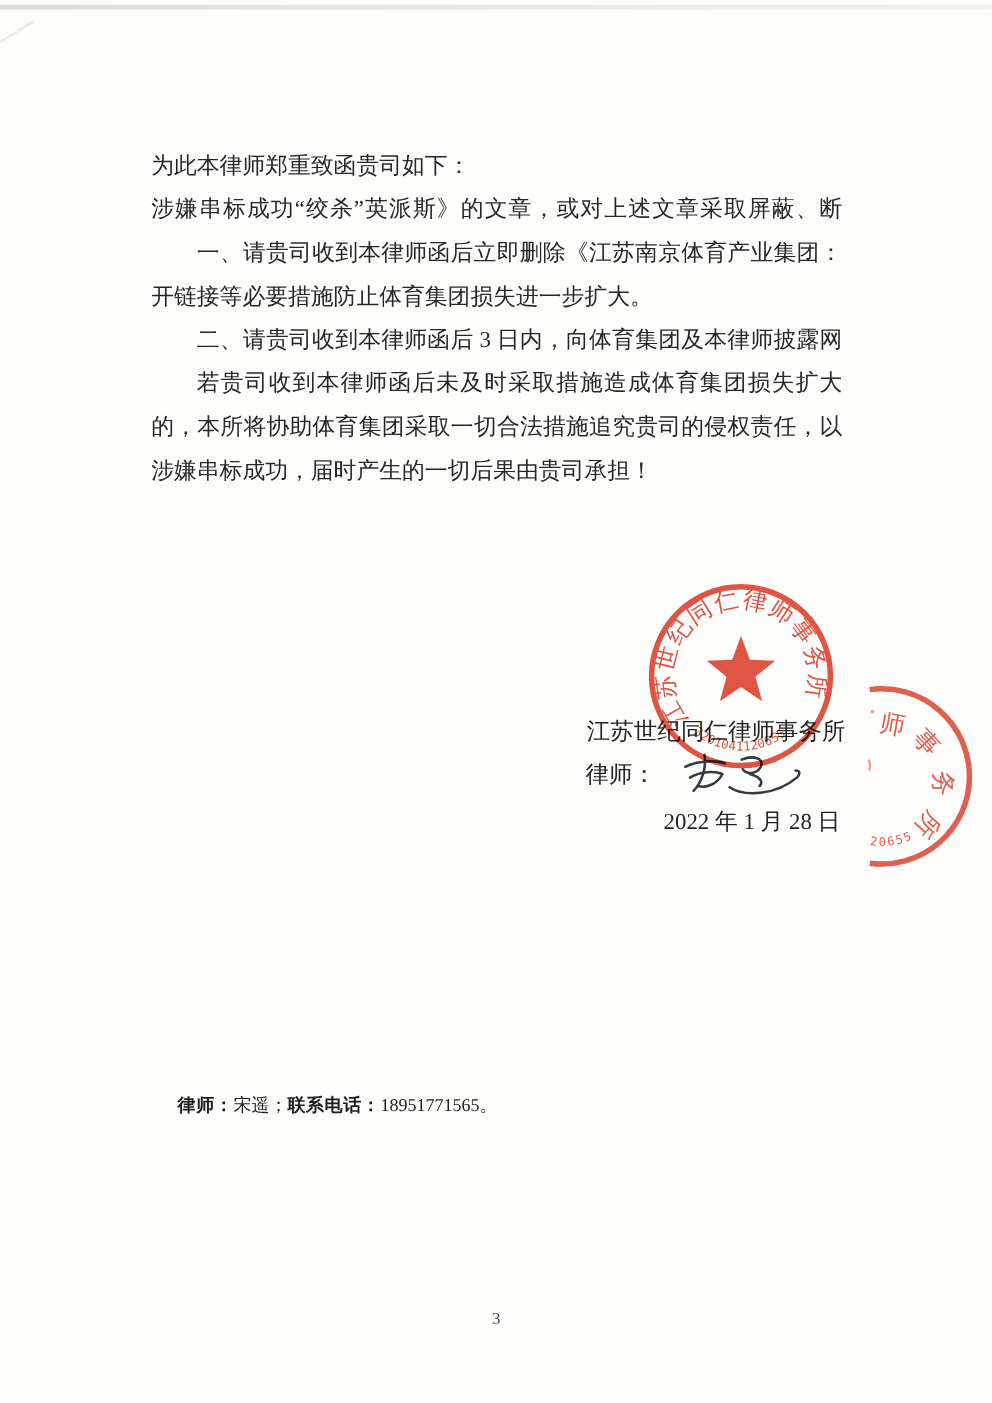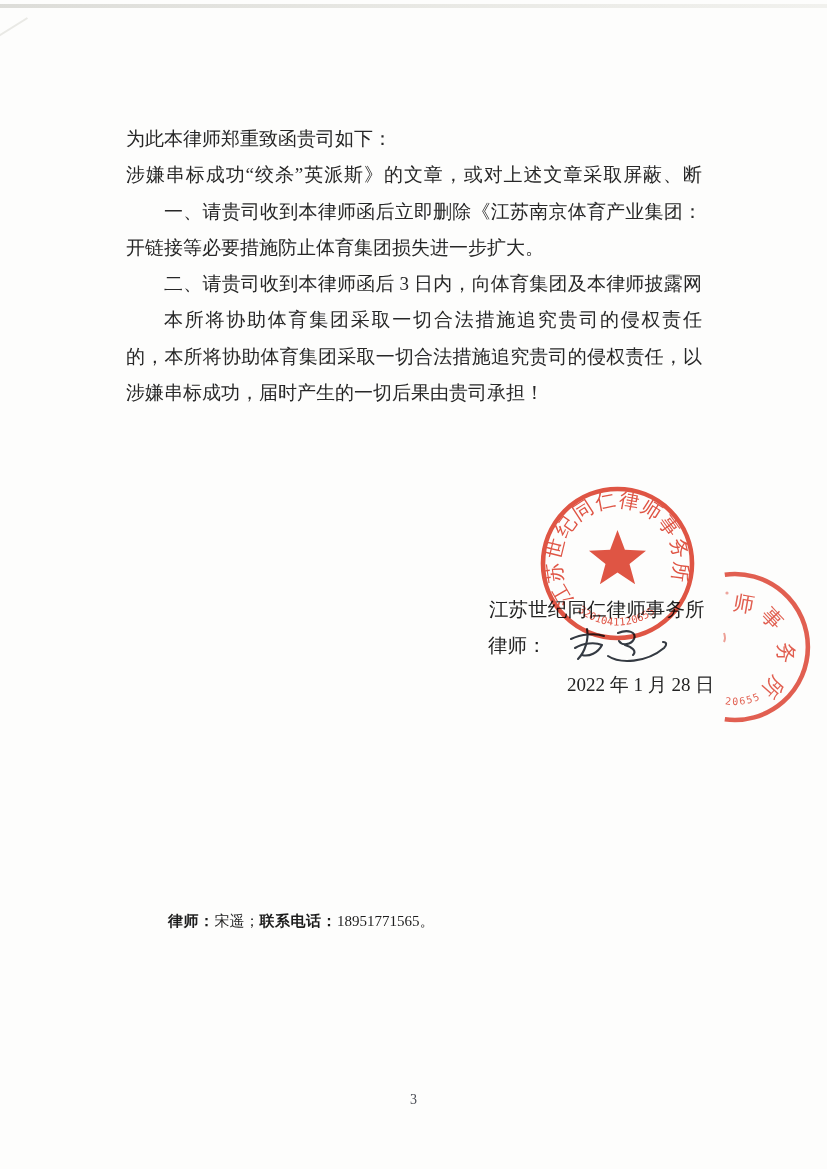--- a/index.html
+++ b/index.html
@@ -39,30 +39,30 @@
   .sig-firm {
     position: absolute; left: 489px; top: 596px;
     font-size: 19.5px; letter-spacing: 0.1px; color: #232323; white-space: nowrap;
   }
   .sig-lawyer {
     position: absolute; left: 488px; top: 632px;
     font-size: 19.5px; color: #232323; white-space: nowrap;
   }
   .sig-lawyer .handsig { position: absolute; left: 78px; top: -8px; }
   .sig-date {
-    position: absolute; left: 567px; top: 672px;
+    position: absolute; left: 553px; top: 672px;
     font-size: 19px; color: #232323; white-space: nowrap;
   }
   
   .seal { position: absolute; mix-blend-mode: multiply; }
   .seal-main { left: 535px; top: 481px; opacity: .88; }
   .seal-partial { left: 655px; top: 565px; opacity: .82; }
   
   .footer-line {
-    position: absolute; left: 168px; top: 912px;
+    position: absolute; left: 148px; top: 912px;
     font-size: 15px; color: #1d1d1d; white-space: nowrap;
   }
   .footer-line .b {
     font-family: "Liberation Sans", "DejaVu Sans", sans-serif;
     font-weight: 700; letter-spacing: .5px;
   }
   .page-number {
     position: absolute; left: 0; top: 1092px; width: 100%;
     text-align: center; font-size: 14px; color: #474a52;
   }
@@ -74,21 +74,21 @@
 
   <div class="scan-edge-top"></div>
   <div class="scan-corner-mark"></div>
 
   <div class="body-text">
     <div class="line left">为此本律师郑重致函贵司如下：</div>
     <div class="line">涉嫌串标成功“绞杀”英派斯》的文章，或对上述文章采取屏蔽、断</div>
     <div class="line indent">一、请贵司收到本律师函后立即删除《江苏南京体育产业集团：</div>
     <div class="line left">开链接等必要措施防止体育集团损失进一步扩大。</div>
     <div class="line indent">二、请贵司收到本律师函后 3 日内，向体育集团及本律师披露网</div>
-    <div class="line indent">本所将协助体育集团采取一切合法措施追究贵司的侵权责任</div>
+    <div class="line indent">若贵司收到本律师函后未及时采取措施造成体育集团损失扩大</div>
     <div class="line">的，本所将协助体育集团采取一切合法措施追究贵司的侵权责任，以</div>
     <div class="line left">涉嫌串标成功，届时产生的一切后果由贵司承担！</div>
   </div>
 
   <div class="sig-firm">江苏世纪同仁律师事务所</div>
 
   <div class="sig-lawyer">
     <span>律师：</span>
     <svg class="handsig" width="108" height="44" viewBox="0 0 108 44">
       <g stroke="#343a42" stroke-width="2.1" fill="none" stroke-linecap="round" stroke-linejoin="round">

